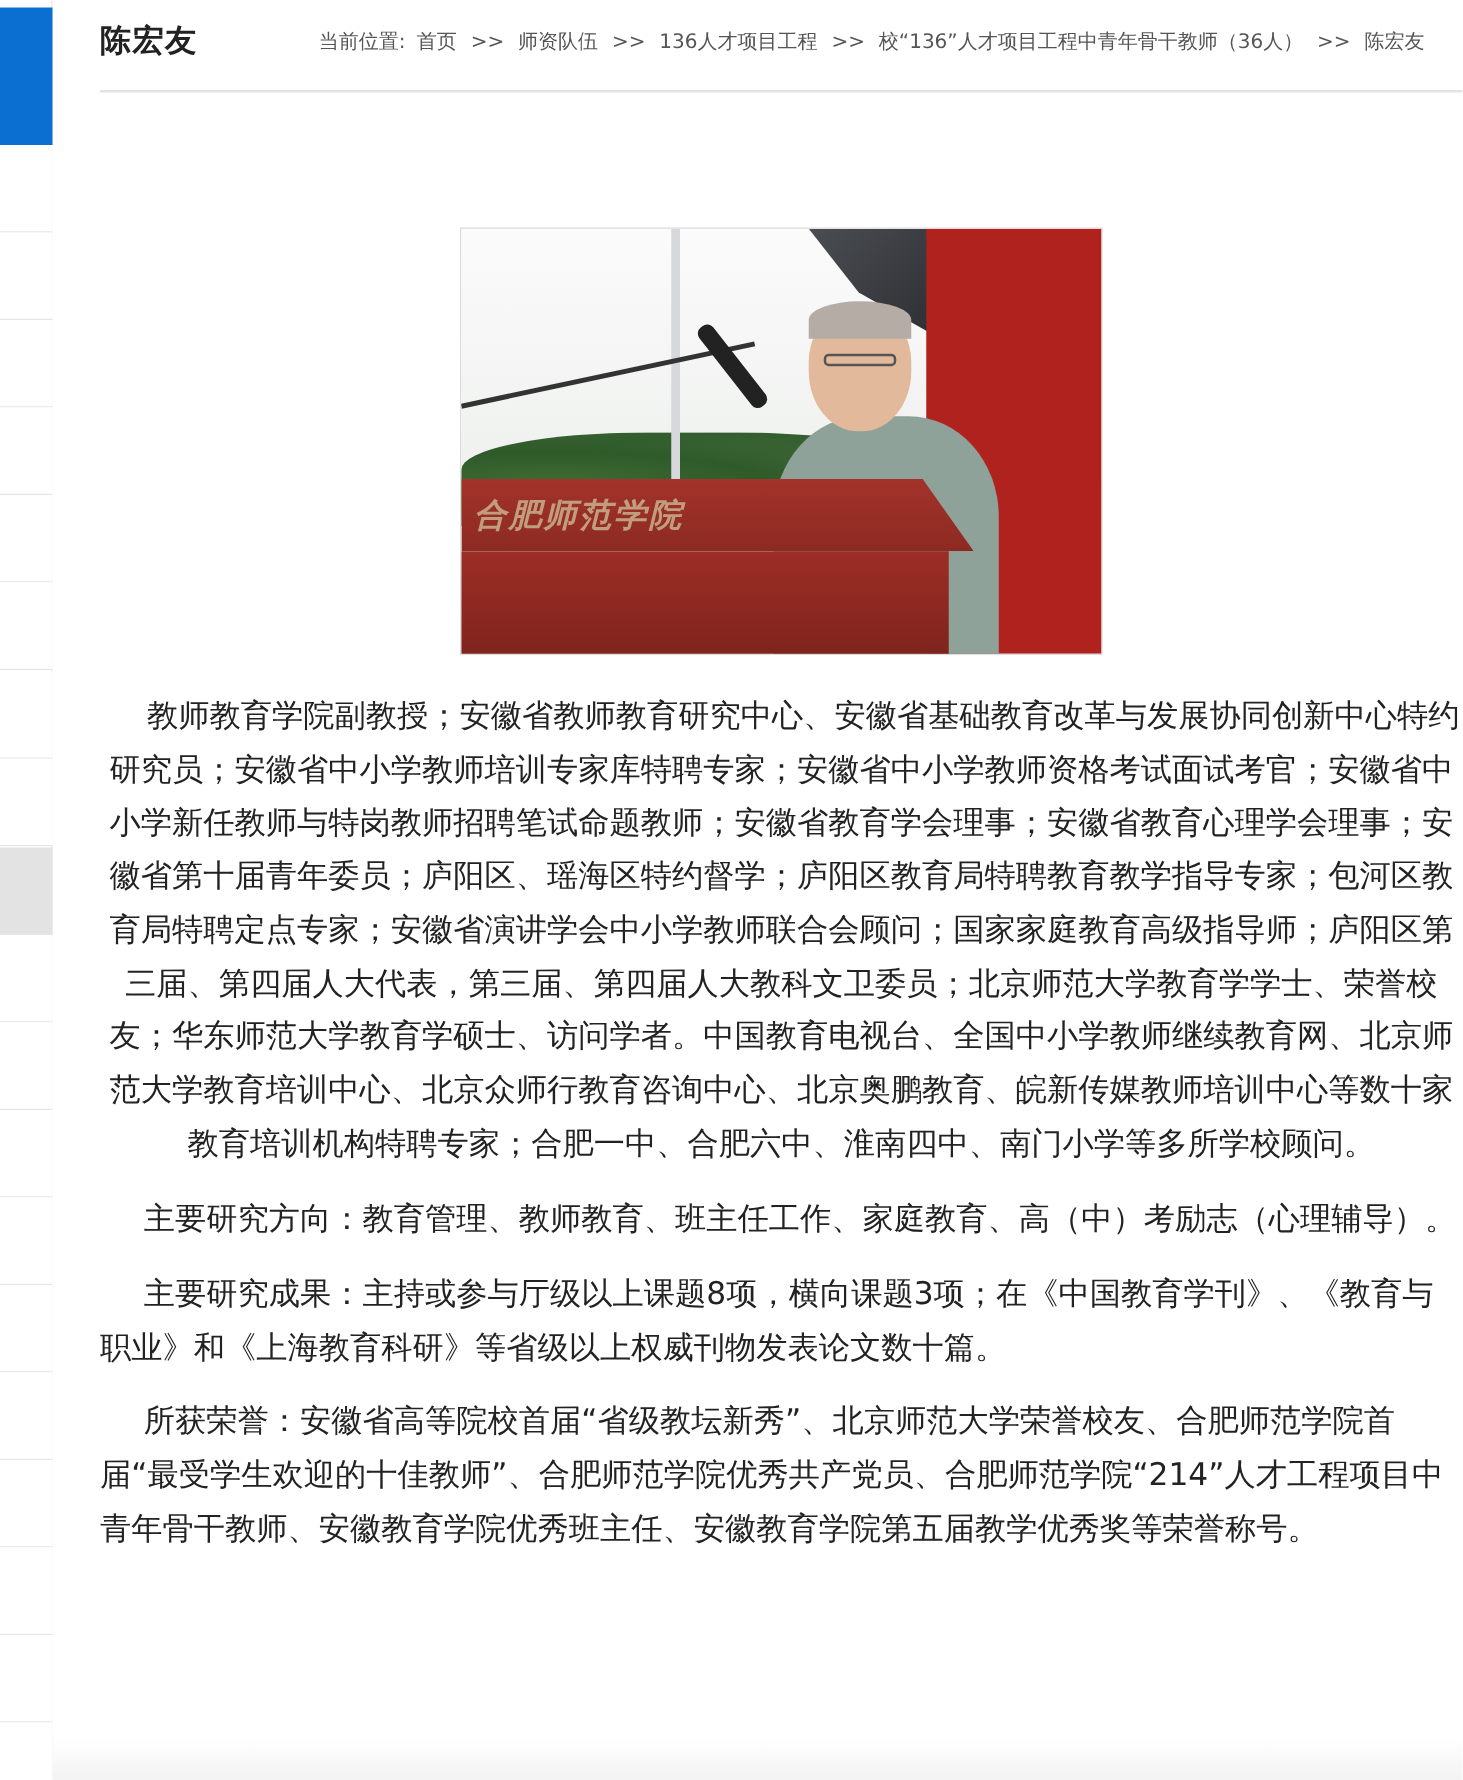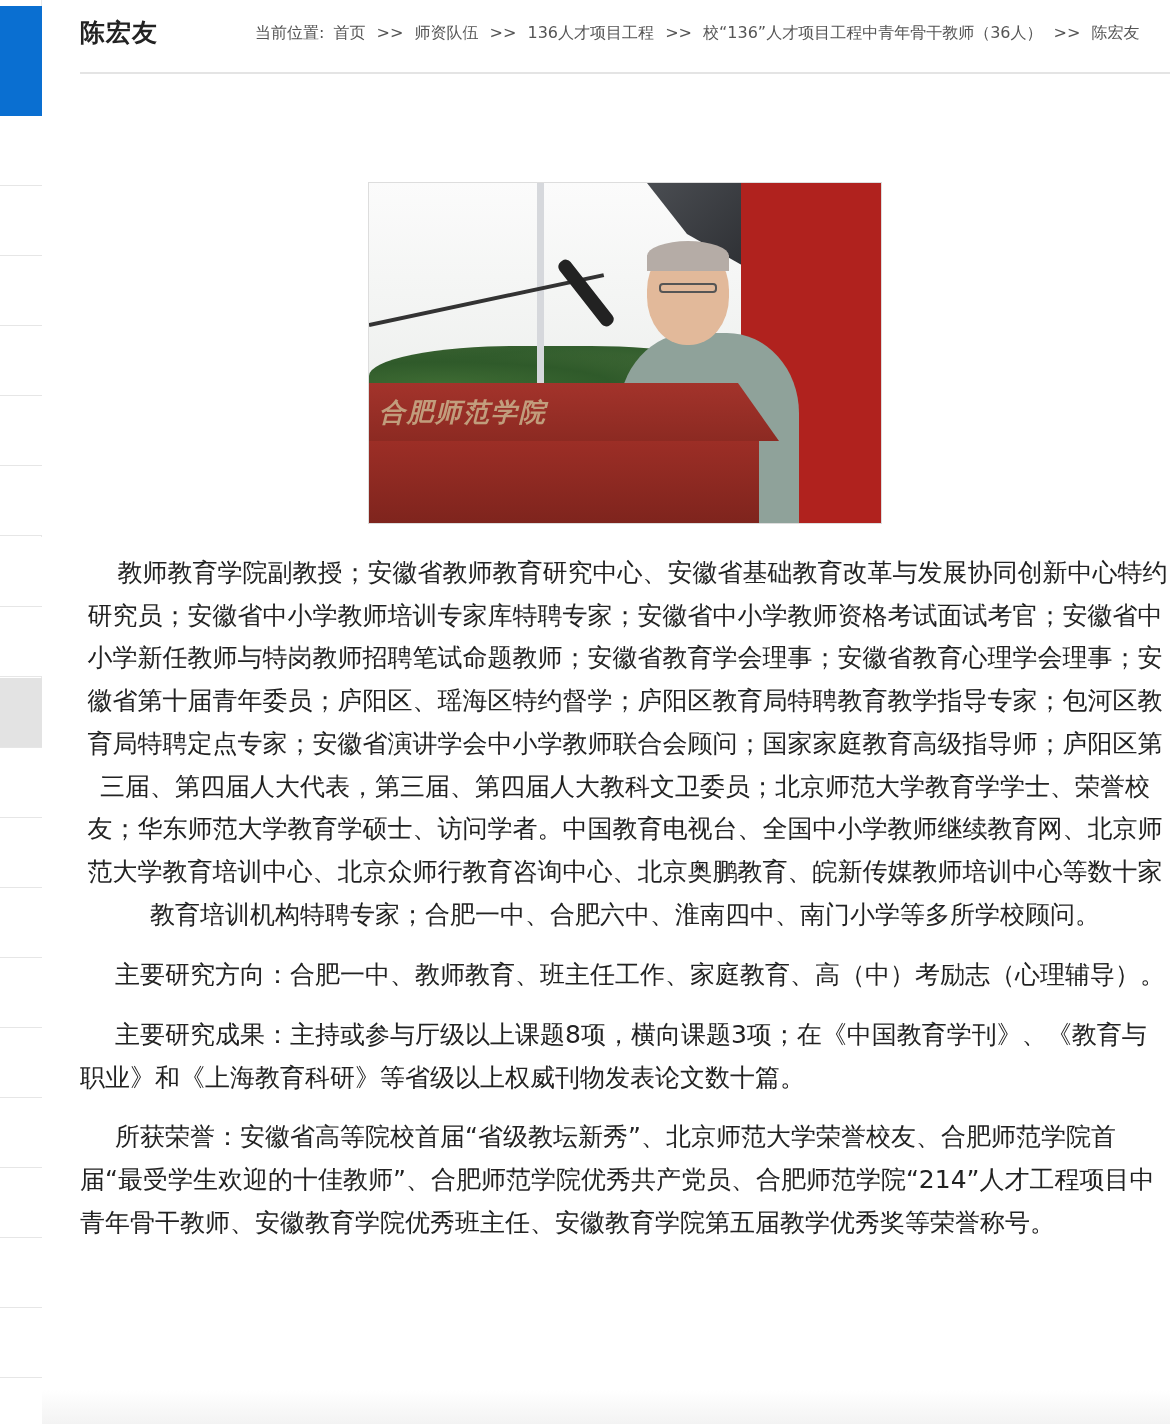--- a/index.html
+++ b/index.html
@@ -140,21 +140,21 @@
     <div class="glasses"></div>
     <div class="mic-arm"></div>
     <div class="mic"></div>
     <div class="podium-top"></div>
     <div class="podium-body"></div>
     <div class="podium-text">合肥师范学院</div>
   </div>
 
   <div class="content">
     <p class="first">教师教育学院副教授；安徽省教师教育研究中心、安徽省基础教育改革与发展协同创新中心特约研究员；安徽省中小学教师培训专家库特聘专家；安徽省中小学教师资格考试面试考官；安徽省中小学新任教师与特岗教师招聘笔试命题教师；安徽省教育学会理事；安徽省教育心理学会理事；安徽省第十届青年委员；庐阳区、瑶海区特约督学；庐阳区教育局特聘教育教学指导专家；包河区教育局特聘定点专家；安徽省演讲学会中小学教师联合会顾问；国家家庭教育高级指导师；庐阳区第三届、第四届人大代表，第三届、第四届人大教科文卫委员；北京师范大学教育学学士、荣誉校友；华东师范大学教育学硕士、访问学者。中国教育电视台、全国中小学教师继续教育网、北京师范大学教育培训中心、北京众师行教育咨询中心、北京奥鹏教育、皖新传媒教师培训中心等数十家教育培训机构特聘专家；合肥一中、合肥六中、淮南四中、南门小学等多所学校顾问。</p>
-    <p>主要研究方向：合肥一中、教师教育、班主任工作、家庭教育、高（中）考励志（心理辅导）。</p>
+    <p>主要研究方向：教育管理、教师教育、班主任工作、家庭教育、高（中）考励志（心理辅导）。</p>
     <p>主要研究成果：主持或参与厅级以上课题8项，横向课题3项；在《中国教育学刊》、《教育与职业》和《上海教育科研》等省级以上权威刊物发表论文数十篇。</p>
     <p>所获荣誉：安徽省高等院校首届“省级教坛新秀”、北京师范大学荣誉校友、合肥师范学院首届“最受学生欢迎的十佳教师”、合肥师范学院优秀共产党员、合肥师范学院“214”人才工程项目中青年骨干教师、安徽教育学院优秀班主任、安徽教育学院第五届教学优秀奖等荣誉称号。</p>
   </div>
 
   <div class="bottom-fade"></div>
 
 
 </div>
 
 </body></html>

